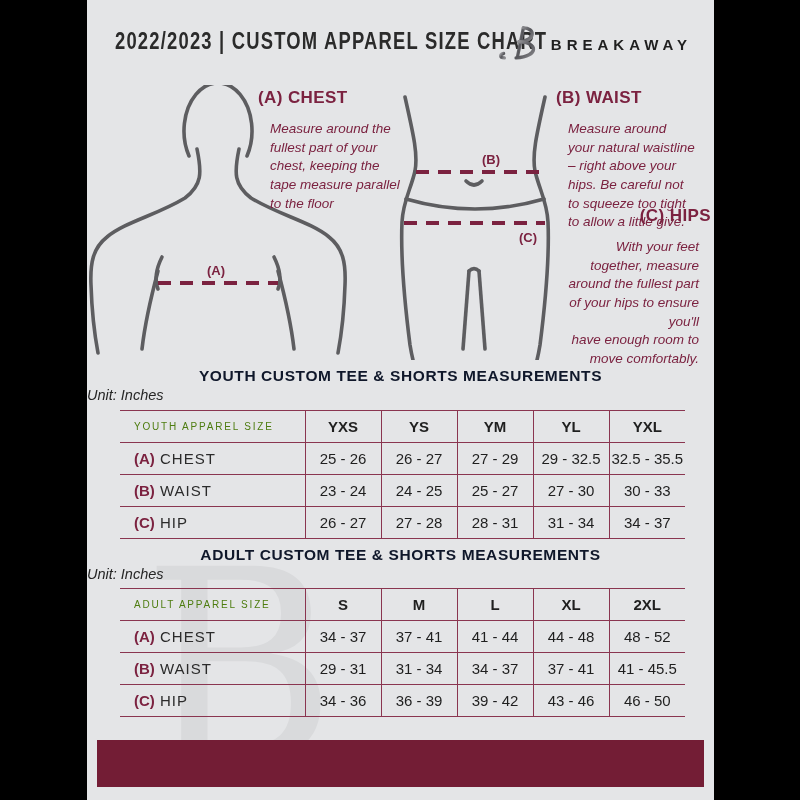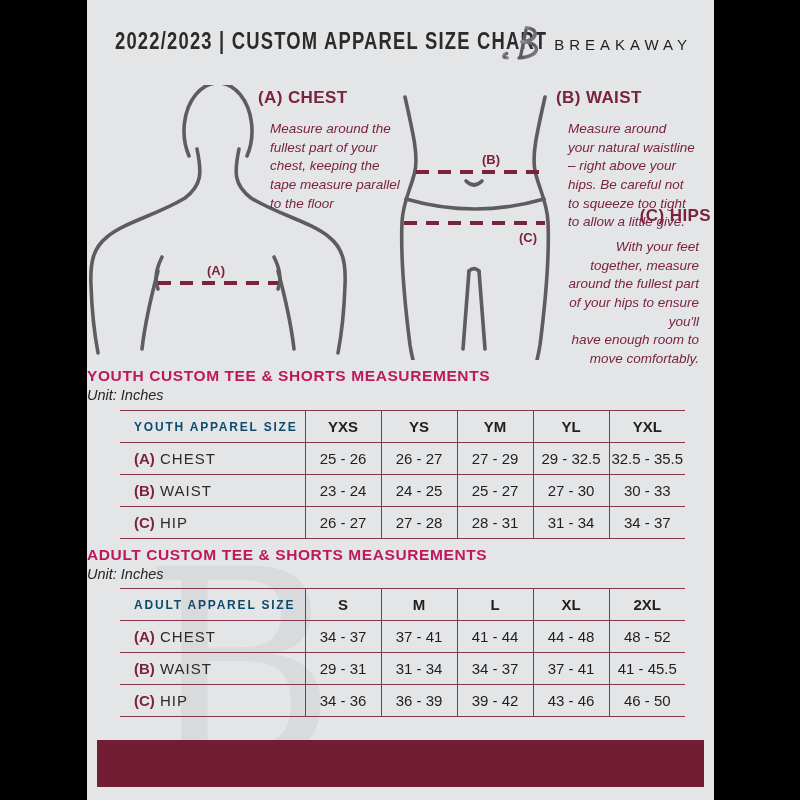--- a/index.html
+++ b/index.html
@@ -7,52 +7,52 @@
           font-family:"Liberation Sans",sans-serif;}
   .doc{position:absolute;left:87px;top:0;width:627px;height:800px;background:#e4e5e7;}
 
   
   .doc-header{position:absolute;left:0;top:20px;width:100%;height:48px;}
   .doc-title{position:absolute;left:28px;top:8px;white-space:nowrap;color:#2b2b2b;}
   .doc-title-text{display:inline-block;transform:scaleX(.8);transform-origin:left center;
                   font-weight:700;font-size:23px;letter-spacing:1.5px;color:#2b2b2b;}
   .brand-group{position:absolute;right:22px;top:0;height:48px;display:flex;align-items:center;gap:10px;}
   .brand-logo{width:44px;height:46px;}
-  .brand-name{font-weight:400;font-size:15px;letter-spacing:5px;color:#1f1f1f;}
+  .brand-name{font-weight:700;font-size:15px;letter-spacing:5px;color:#1f1f1f;}
 
   
   .diagram{position:absolute;left:0;top:85px;width:100%;height:282px;}
   .fig{position:absolute;}
   .fig svg{display:block;}
   .fig-torso{left:-2px;top:0;}
   .fig-hips{left:303px;top:10px;}
   .instr{position:absolute;color:#7b2240;}
   .instr h3{margin:0 0 8px 0;font-size:17px;font-weight:700;letter-spacing:.4px;color:#7b2240;}
   .instr p{margin:12px;font-size:13.5px;line-height:1.38;font-style:italic;white-space:pre-line;}
   .instr-a{left:171px;top:3px;width:160px;}
   .instr-b{left:469px;top:3px;width:152px;}
   .instr-c{left:469px;top:121px;width:155px;text-align:right;}
 
   
-  .sec-title{position:absolute;left:0;width:100%;font-weight:700;
-             font-size:15.5px;letter-spacing:.6px;color:#be185d;}
+  .sec-title{position:absolute;left:0;width:100%;text-align:center;font-weight:700;
+             font-size:15.5px;letter-spacing:.6px;color:#0f172a;}
   .sec-unit{position:absolute;left:0;width:100%;text-align:left;font-style:italic;
             font-size:14.5px;color:#262626;}
 
   
   .size-table{position:absolute;left:33px;width:565px;border-collapse:collapse;
               border-bottom:1.6px solid #8a3550;table-layout:fixed;}
   .size-table tr{border-top:1.6px solid #8a3550;height:32px;}
   .size-table th,.size-table td{padding:0;text-align:center;vertical-align:middle;
               font-size:15px;color:#1f1f1f;}
   .size-table th+th, .size-table td+td{border-left:1.6px solid #8a3550;}
   .size-table col.c0{width:185px;}
   .size-table th{font-weight:700;}
-  .size-table th.label-col{font-weight:700;font-size:12px;letter-spacing:1.8px;
-              text-align:left;padding-left:14px;color:#0c4a6e;}
+  .size-table th.label-col{font-weight:400;font-size:10px;letter-spacing:1.8px;
+              text-align:left;padding-left:14px;color:#4d7c0f;}
   .size-table td.label-col{text-align:left;padding-left:14px;letter-spacing:1px;color:#2b2b2b;}
   .size-table td.label-col .prefix{font-weight:700;color:#7b2240;letter-spacing:0;}
 
   
   .watermark{position:absolute;left:55px;top:535px;font-family:"DejaVu Serif",serif;
              font-size:265px;line-height:1;color:#d9dadc;user-select:none;z-index:0;}
   .footer-bar{position:absolute;left:10px;top:740px;width:607px;height:47px;background:#731d35;z-index:2;}
   .layer{position:relative;z-index:1;}
 </style>
 </head>

